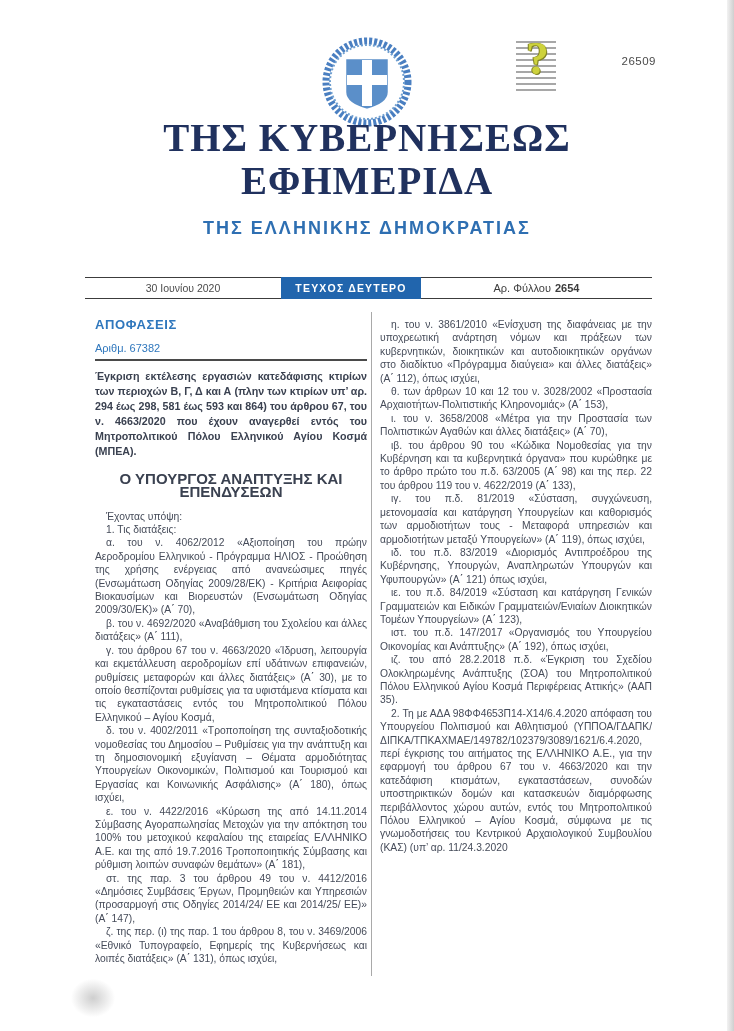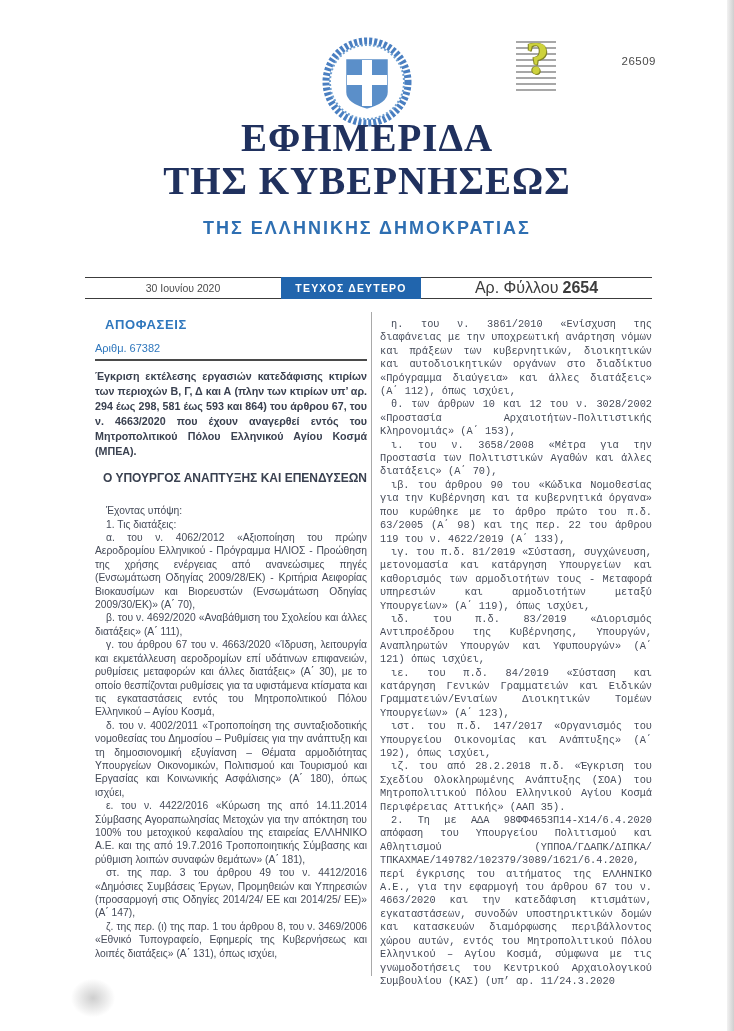--- a/index.html
+++ b/index.html
@@ -31,35 +31,35 @@
   .masthead-sub{position:absolute;left:0;right:0;top:218px;text-align:center;
     font-weight:bold;color:#2e6fb2;font-size:18px;letter-spacing:2px;}
 
   
   .infobar{position:absolute;left:85px;top:277px;width:567px;height:22px;display:flex;}
   .infobar .cell{border-top:1.6px solid #3c3c3c;border-bottom:1.6px solid #3c3c3c;
     display:flex;align-items:center;justify-content:center;}
   .infobar .date-cell{width:196px;font-size:10.5px;color:#4c4c4c;}
   .infobar .issue-cell{width:140px;background:#2165ad;border:none;height:22px;
     color:#ffffff;font-weight:bold;font-size:10.5px;letter-spacing:1.2px;}
-  .infobar .sheet-cell{flex:1;font-size:16px;color:#3c3c3c;gap:4px;}
+  .infobar .sheet-cell{flex:1;font-size:11px;color:#3c3c3c;gap:4px;}
   .infobar .sheet-cell b{font-weight:bold;}
 
   
   .col{position:absolute;top:318px;width:272px;color:#454b59;font-size:10.3px;
     line-height:13.4px;text-align:justify;}
   .col-left{left:95px;}
-  .col-right{left:380px;font-family:Liberation Mono, monospace;}
+  .col-right{left:380px;}
   .divider{position:absolute;left:371px;top:312px;width:1px;height:664px;background:#a9a9a9;}
 
-  .sec-head{color:#2f77bd;font-weight:bold;font-size:13px;letter-spacing:.6px;text-align:left;margin-left:10px;}
+  .sec-head{color:#2f77bd;font-weight:bold;font-size:13px;letter-spacing:.6px;text-align:left;}
   .dec-num{color:#2f77bd;font-size:11px;margin-top:11px;text-align:left;}
   .dec-rule{border:none;border-top:2px solid #4a4a4a;margin:3px 0 8px 0;}
   .dec-title{font-weight:bold;color:#3a4150;font-size:10.7px;line-height:15px;}
-  .minister{font-weight:bold;color:#3a4150;font-size:12px;margin:13px 0 19px 0;text-align:right;}
+  .minister{font-weight:bold;color:#3a4150;font-size:15px;margin:13px 0 11px 0;text-align:center;}
   p.body{margin:0;text-indent:11px;}
 </style>
 </head>
 <body>
 
 <div>
 
   <div class="emblem">
     <svg width="92" height="92" viewBox="0 0 92 92">
       <circle cx="46" cy="46" r="41" fill="none" stroke="#4a7fc1" stroke-width="7" stroke-dasharray="3 2"></circle>
@@ -71,22 +71,22 @@
   </div>
 
   <div class="stamp">
     <div class="lines"></div>
     <div class="qmark">?</div>
   </div>
 
   <div class="pagenum">26509</div>
 
   <div class="masthead-title">
+    <div>ΤΗΣ ΚΥΒΕΡΝΗΣΕΩΣ</div>
     <div>ΕΦΗΜΕΡΙΔΑ</div>
-    <div>ΤΗΣ ΚΥΒΕΡΝΗΣΕΩΣ</div>
   </div>
   <div class="masthead-sub">ΤΗΣ ΕΛΛΗΝΙΚΗΣ ΔΗΜΟΚΡΑΤΙΑΣ</div>
 
   <div class="infobar">
     <div class="cell date-cell">30 Ιουνίου 2020</div>
     <div class="cell issue-cell">ΤΕΥΧΟΣ  ΔΕΥΤΕΡΟ</div>
     <div class="cell sheet-cell">
       <span>Αρ. Φύλλου</span>
       <b>2654</b>
     </div>

